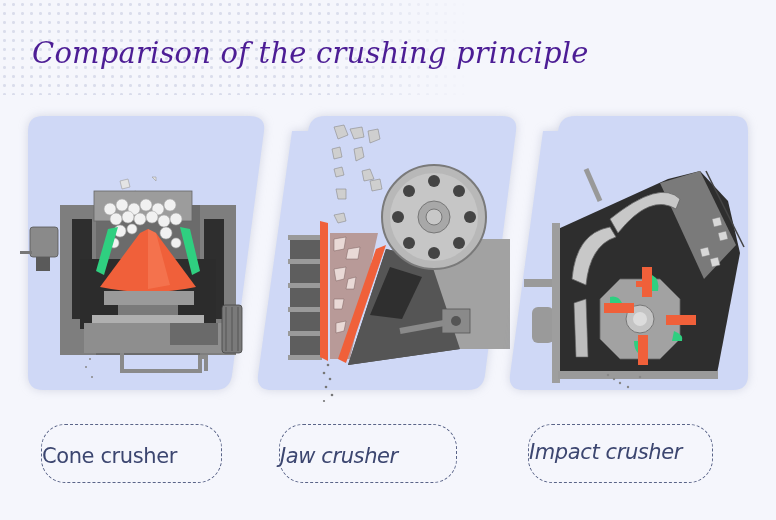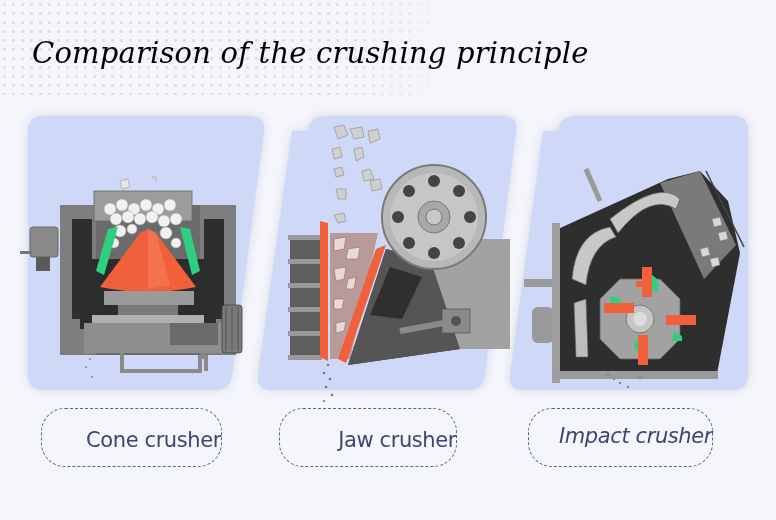--- a/index.html
+++ b/index.html
@@ -14,38 +14,38 @@
     background-image: radial-gradient(circle, rgba(195,200,222,0.55) 1.3px, transparent 1.6px);
     background-size: 9px 9px;
     -webkit-mask-image: linear-gradient(to right, #000 70%, transparent);
     mask-image: linear-gradient(to right, #000 70%, transparent);
   }
   .title {
     position: absolute; left: 32px; top: 36px; margin: 0;
     font-family: "DejaVu Serif", "Liberation Serif", serif;
     font-style: italic; font-weight: 500;
     font-size: 29px; letter-spacing: 0.2px;
-    color: #000000;
+    color: #4c1d95;
     white-space: nowrap;
   }
   .panel {
     position: absolute; top: 109px; height: 288px;
   }
   .panel-shadow {
     position: absolute; inset: 0;
     filter: drop-shadow(0 0 5px rgba(150,155,180,0.35));
   }
   .panel svg.bg { position: absolute; left: 0; top: 0; }
   .machine { position: absolute; }
   .label-box {
-    position: absolute; top: 408px; height: 59px;
+    position: absolute; top: 424px; height: 59px;
     border: 1.3px dashed #5a6488;
     border-radius: 24px;
     box-sizing: border-box;
-    display: flex; align-items: center; justify-content: flex-end;
+    display: flex; align-items: center; justify-content: flex-start;
     cursor: pointer;
   }
   .label-text {
     font-family: "DejaVu Sans", sans-serif;
     font-size: 21px; color: #3c4670;
     letter-spacing: -0.4px;
   }
 </style>
 </head>
 <body>
@@ -261,18 +261,18 @@
         <circle cx="120" cy="274" r="1.2"></circle>
         <circle cx="128" cy="278" r="1.2"></circle>
         <circle cx="140" cy="268" r="1.2"></circle>
       </g>
   </svg>
 </div>
 
 <div class="label-box" style="left:41px;width:181px;">
   <span class="label-text" style="margin-top:4px;">Cone crusher</span>
 </div>
-<div class="label-box" style="left:279px;width:178px;">
+<div class="label-box" style="left:279px;width:178px;font-style:italic;">
   <span class="label-text" style="margin-top:4px;">Jaw crusher</span>
 </div>
 <div class="label-box" style="left:528px;width:185px;">
   <span class="label-text" style="margin-top:-4px;font-style:italic;">Impact crusher</span>
 </div>
 
 </body></html>

